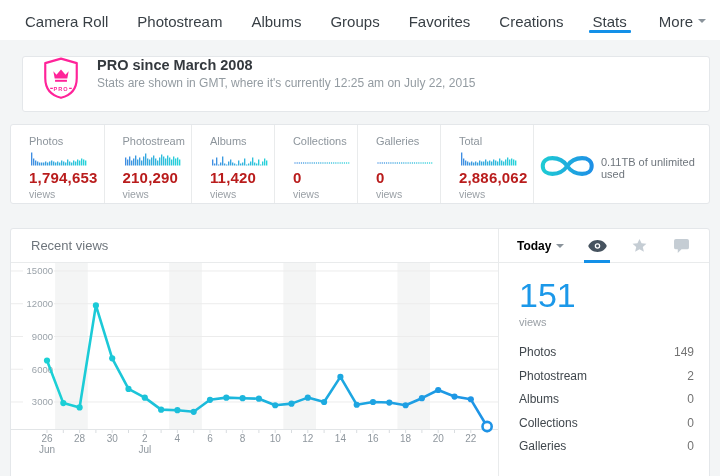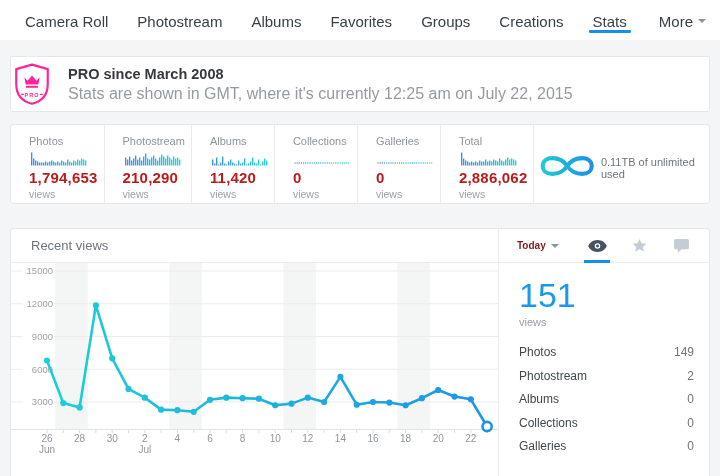--- a/index.html
+++ b/index.html
@@ -37,26 +37,26 @@
   }
 
   .content { padding: 0 10px; }
   .card {
     background: #fff; border: 1px solid #e4e7ea; border-radius: 3px;
   }
 
   
   .pro-card {
     margin-top: 16px; height: 56px;
-    display: flex; align-items: center; padding-left: 3px;
+    display: flex; align-items: flex-start; padding-left: 20px; margin-left: 12px;
   }
   .pro-badge { width: 36px; height: 42px; flex: 0 0 36px; }
   .pro-text { margin-left: 18px; }
   .pro-title { font-size: 14.5px; font-weight: 700; color: #34393e; }
-  .pro-sub { font-size: 16px; color: #939ba1; margin-top: 3px; }
+  .pro-sub { font-size: 12px; color: #939ba1; margin-top: 3px; }
 
   
   .stats-card { margin-top: 12px; height: 80px; display: flex; }
   .stat-col {
     flex: 1 1 0; border-right: 1px solid #e9ebec;
     padding: 10px 6px 0 18px; cursor: pointer;
   }
   .stat-label { font-size: 11px; color: #8d959c; }
   .stat-spark { margin: 5px 0 3px; display: block; }
   .stat-value { font-size: 15px; font-weight: 700; color: #b91c1c; letter-spacing: 0.2px; }
@@ -75,21 +75,21 @@
     display: flex; align-items: center; padding-left: 20px;
     font-size: 13px; color: #6e757c;
   }
   .side-pane { flex: 0 0 212px; border-left: 1px solid #e9ebec; }
   .side-header {
     height: 34px; border-bottom: 1px solid #e9ebec;
     display: flex; align-items: stretch; padding-left: 18px;
   }
   .range-select {
     display: flex; align-items: center;
-    font-size: 10px; font-weight: 700; color: #7f1d1d; cursor: pointer;
+    font-size: 12px; font-weight: 700; color: #000000; cursor: pointer;
   }
   .icon-tabs { margin-left: auto; display: flex; padding-right: 8px; }
   .icon-tab {
     width: 42px; display: flex; align-items: center; justify-content: center;
     color: #c5cdd4; cursor: pointer; position: relative;
   }
   .icon-tab.active { color: #46535f; }
   .icon-tab.active::after {
     content: ""; position: absolute; left: 8px; right: 8px; bottom: -1px;
     height: 3px; background: var(--accent, #1390e8);
@@ -113,24 +113,24 @@
         <div class="nav-item">
           <span>Camera Roll</span>
         </div>
         <div class="nav-item">
           <span>Photostream</span>
         </div>
         <div class="nav-item">
           <span>Albums</span>
         </div>
         <div class="nav-item">
+          <span>Groups</span>
+        </div>
+        <div class="nav-item">
           <span>Favorites</span>
-        </div>
-        <div class="nav-item">
-          <span>Groups</span>
         </div>
         <div class="nav-item">
           <span>Creations</span>
         </div>
         <div class="nav-item active">
           <span>Stats</span>
         </div>
       </div>
     <div class="nav-item nav-more">
       <span>More</span>

